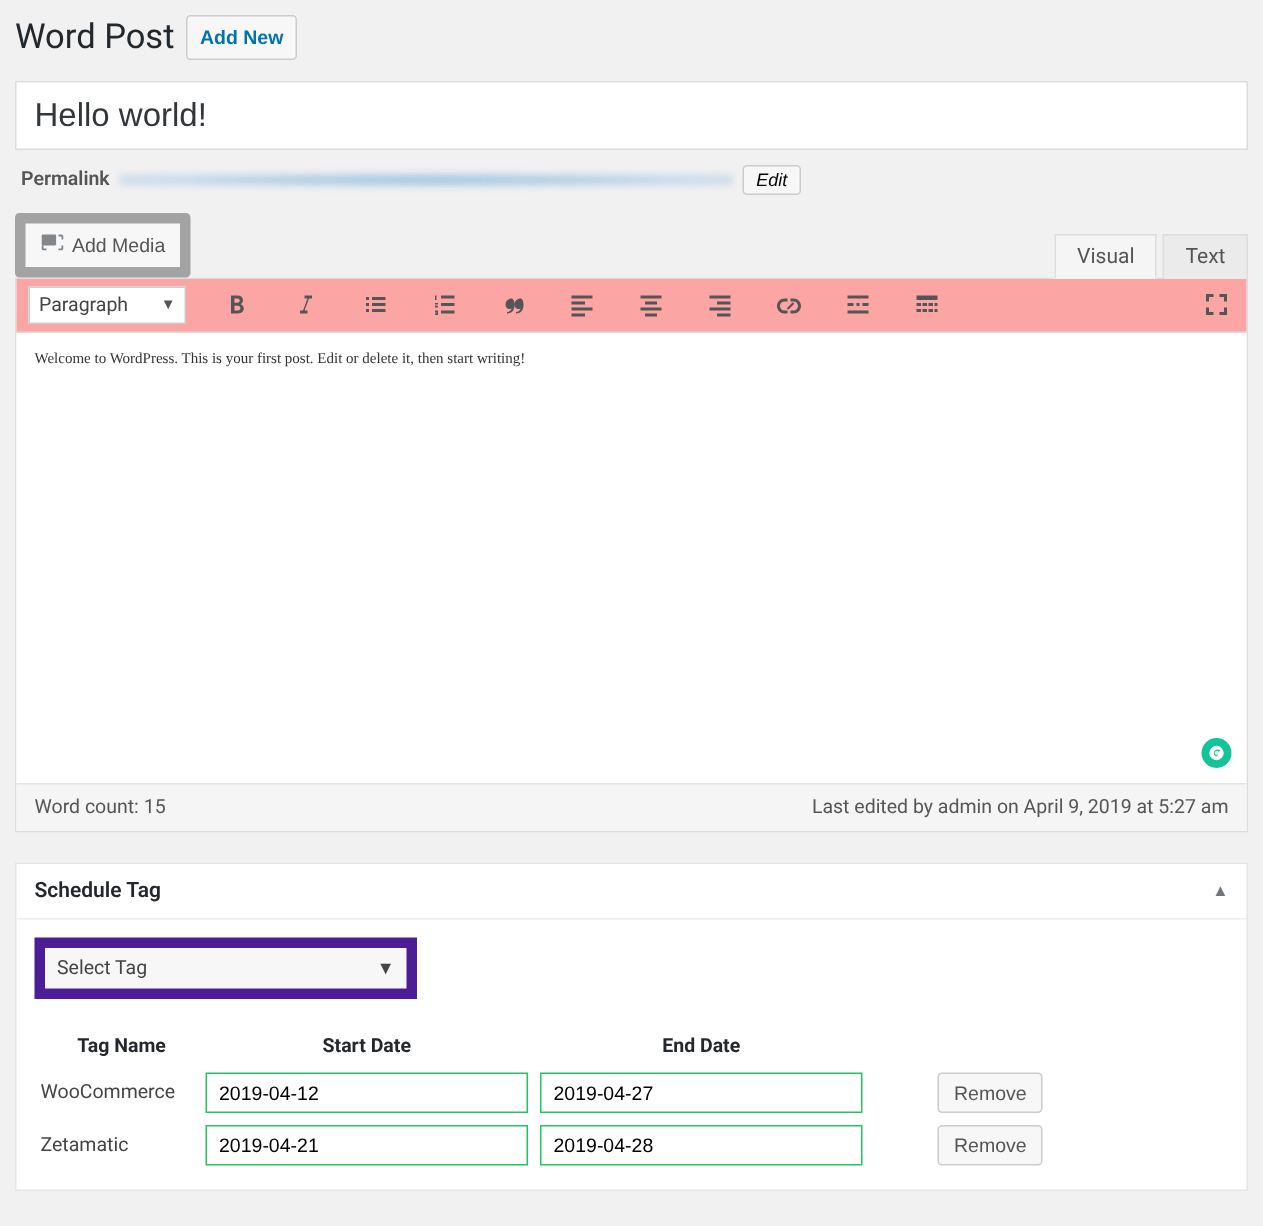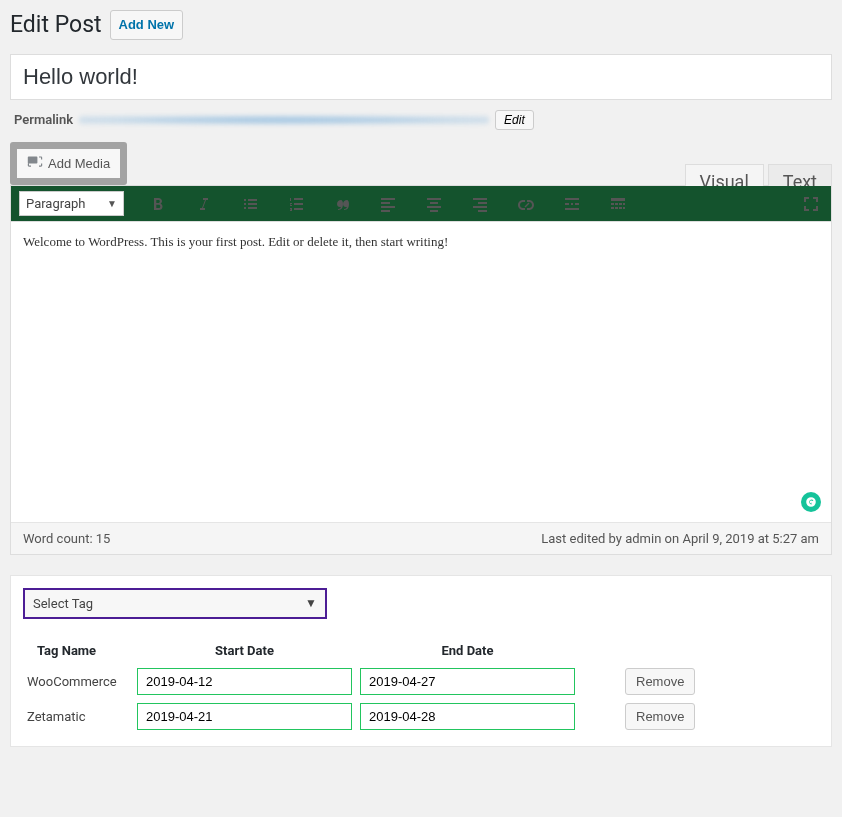--- a/index.html
+++ b/index.html
@@ -96,44 +96,44 @@
       border-radius: 3px;
       padding: 5px 10px;
       font-size: 13px;
       color: #555;
       cursor: pointer;
     }
     .add-media-btn svg { width: 16px; height: 16px; fill: #82878c; }
     .editor-tabs { display: flex; }
     .editor-tab {
       padding: 6px 14px;
-      font-size: 18px;
+      font-size: 14px;
       border: 1px solid #ddd;
       background: #ebebeb;
       color: #555;
       cursor: pointer;
       margin-left: 4px;
       border-bottom: none;
       position: relative;
-      top: 14px;
+      top: 1px;
     }
     .editor-tab.active {
       background: #f5f5f5;
       border-bottom: 1px solid #f5f5f5;
     }
     .editor-wrap {
       border: 1px solid #ddd;
       background: #fff;
     }
     .toolbar {
-      background: #14532d;
+      background: #fca5a5;
       border-bottom: 1px solid #ddd;
       padding: 5px 8px;
       display: flex;
-      align-items: flex-end;
+      align-items: flex-start;
       gap: 22px;
       position: relative;
     }
     .format-select {
       border: 1px solid #ccc;
       background: #fff;
       font-size: 13px;
       padding: 4px 6px;
       width: 105px;
       cursor: pointer;
@@ -147,21 +147,21 @@
       display: inline-flex; align-items: center; justify-content: center;
       cursor: pointer;
       color: #555;
     }
     .tb-btn svg { width: 20px; height: 20px; fill: #555; }
     .tb-right { margin-left: auto; }
     .editor-body {
       min-height: 300px;
       padding: 12px;
       font-family: Georgia, "Times New Roman", serif;
-      font-size: 13px;
+      font-size: 10px;
       color: #333;
       position: relative;
       background:#fff;
     }
     .grammarly {
       position: absolute;
       right: 10px;
       bottom: 10px;
       width: 20px; height: 20px;
       border-radius: 50%;
@@ -185,32 +185,32 @@
     }
     .metabox-header {
       display:flex; justify-content: space-between; align-items:center;
       padding: 10px 12px;
       border-bottom: 1px solid #eee;
     }
     .metabox-title { font-weight:600; font-size: 14px; color:#23282d; }
     .metabox-toggle { color:#72777c; cursor:pointer; font-size:11px; }
     .metabox-body { padding: 12px; }
     .select-tag {
-      width: 304px;
-      border: 2px solid #4c1d95;
+      width: 255px;
+      border: 7px solid #4c1d95;
       background: #f7f7f7;
       font-size: 13px;
       padding: 6px 8px;
       cursor: pointer;
       display:flex; justify-content: space-between; align-items:center;
     }
     .select-tag .caret{font-size:12px;}
     .sched-table { width: 100%; margin-top: 18px; border-collapse: collapse; }
     .sched-table th {
-      text-align: left;
+      text-align: center;
       font-size: 13px;
       font-weight: 700;
       padding: 6px 8px;
       color: #23282d;
     }
     .sched-table td { padding: 4px 4px; vertical-align: middle; }
     .sched-table th:nth-child(1){width:110px; padding-left:14px;}
     .sched-table th:nth-child(2){width:220px; text-align:center;}
     .sched-table th:nth-child(3){width:220px; text-align:center;}
     .date-input {
@@ -231,21 +231,21 @@
       margin-left:42px;
     }
     .tagname { font-size:13px; color:#444; padding-left:4px;}
   </style>
 </head>
 <body>
 
 
 
 <div class="header-row">
-  <h1 class="page-title">Edit Post</h1>
+  <h1 class="page-title">Word Post</h1>
   <button class="btn btn-link">Add New</button>
 </div>
 
 <input class="title-input" type="text" value="Hello world!" style="">
 
 <div class="permalink-row">
   <span class="permalink-label">Permalink</span>
   <div class="permalink-blur"></div>
   <button class="btn-small">Edit</button>
 </div>
@@ -340,20 +340,24 @@
         </svg>
     </div>
   </div>
   <div class="editor-footer">
     <span>Word count: 15</span>
     <span>Last edited by admin on April 9, 2019 at 5:27 am</span>
   </div>
 </div>
 
 <div class="metabox">
+  <div class="metabox-header">
+    <span class="metabox-title">Schedule Tag</span>
+    <span class="metabox-toggle">▲</span>
+  </div>
   <div class="metabox-body">
     <div class="select-tag">
       <span>Select Tag</span>
       <span class="caret">▼</span>
     </div>
     <table class="sched-table">
       <thead>
         <tr>
           <th>Tag Name</th>
           <th>Start Date</th>

